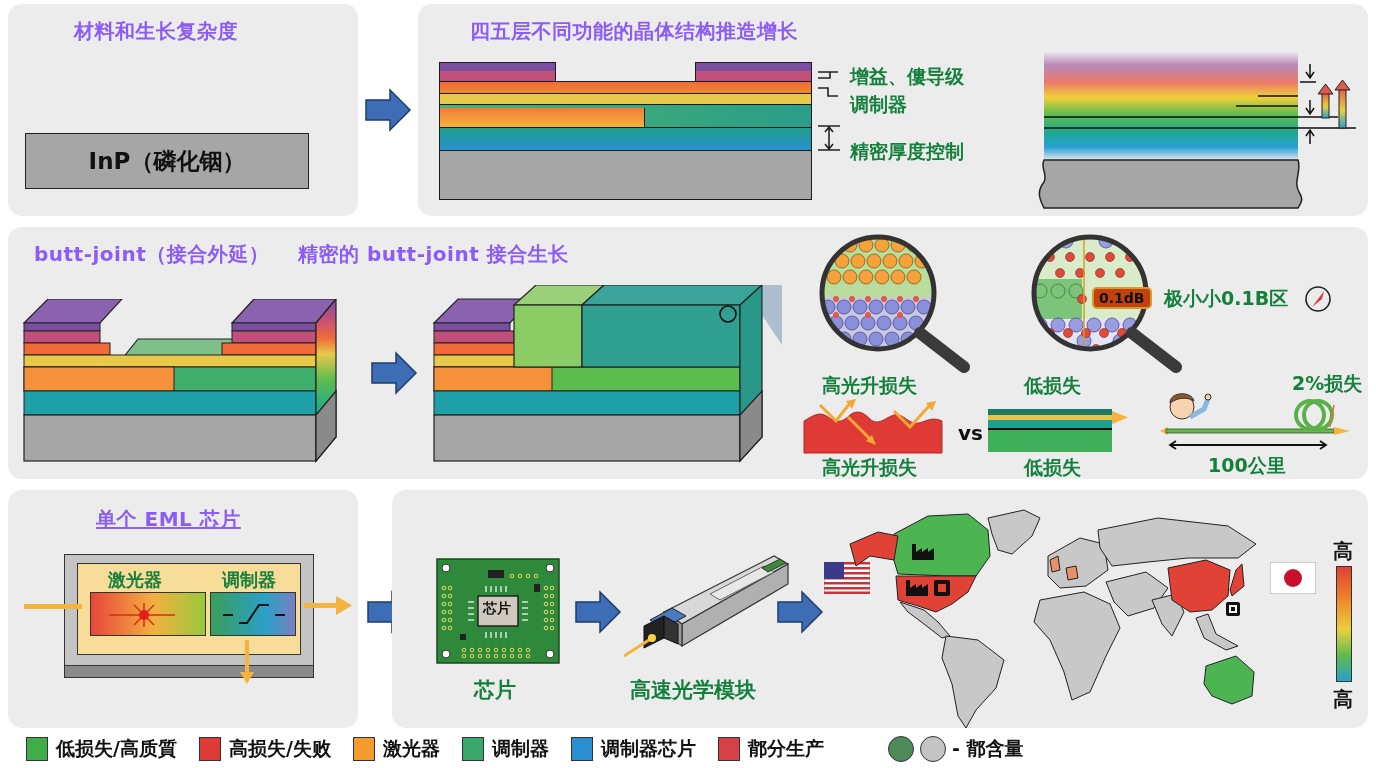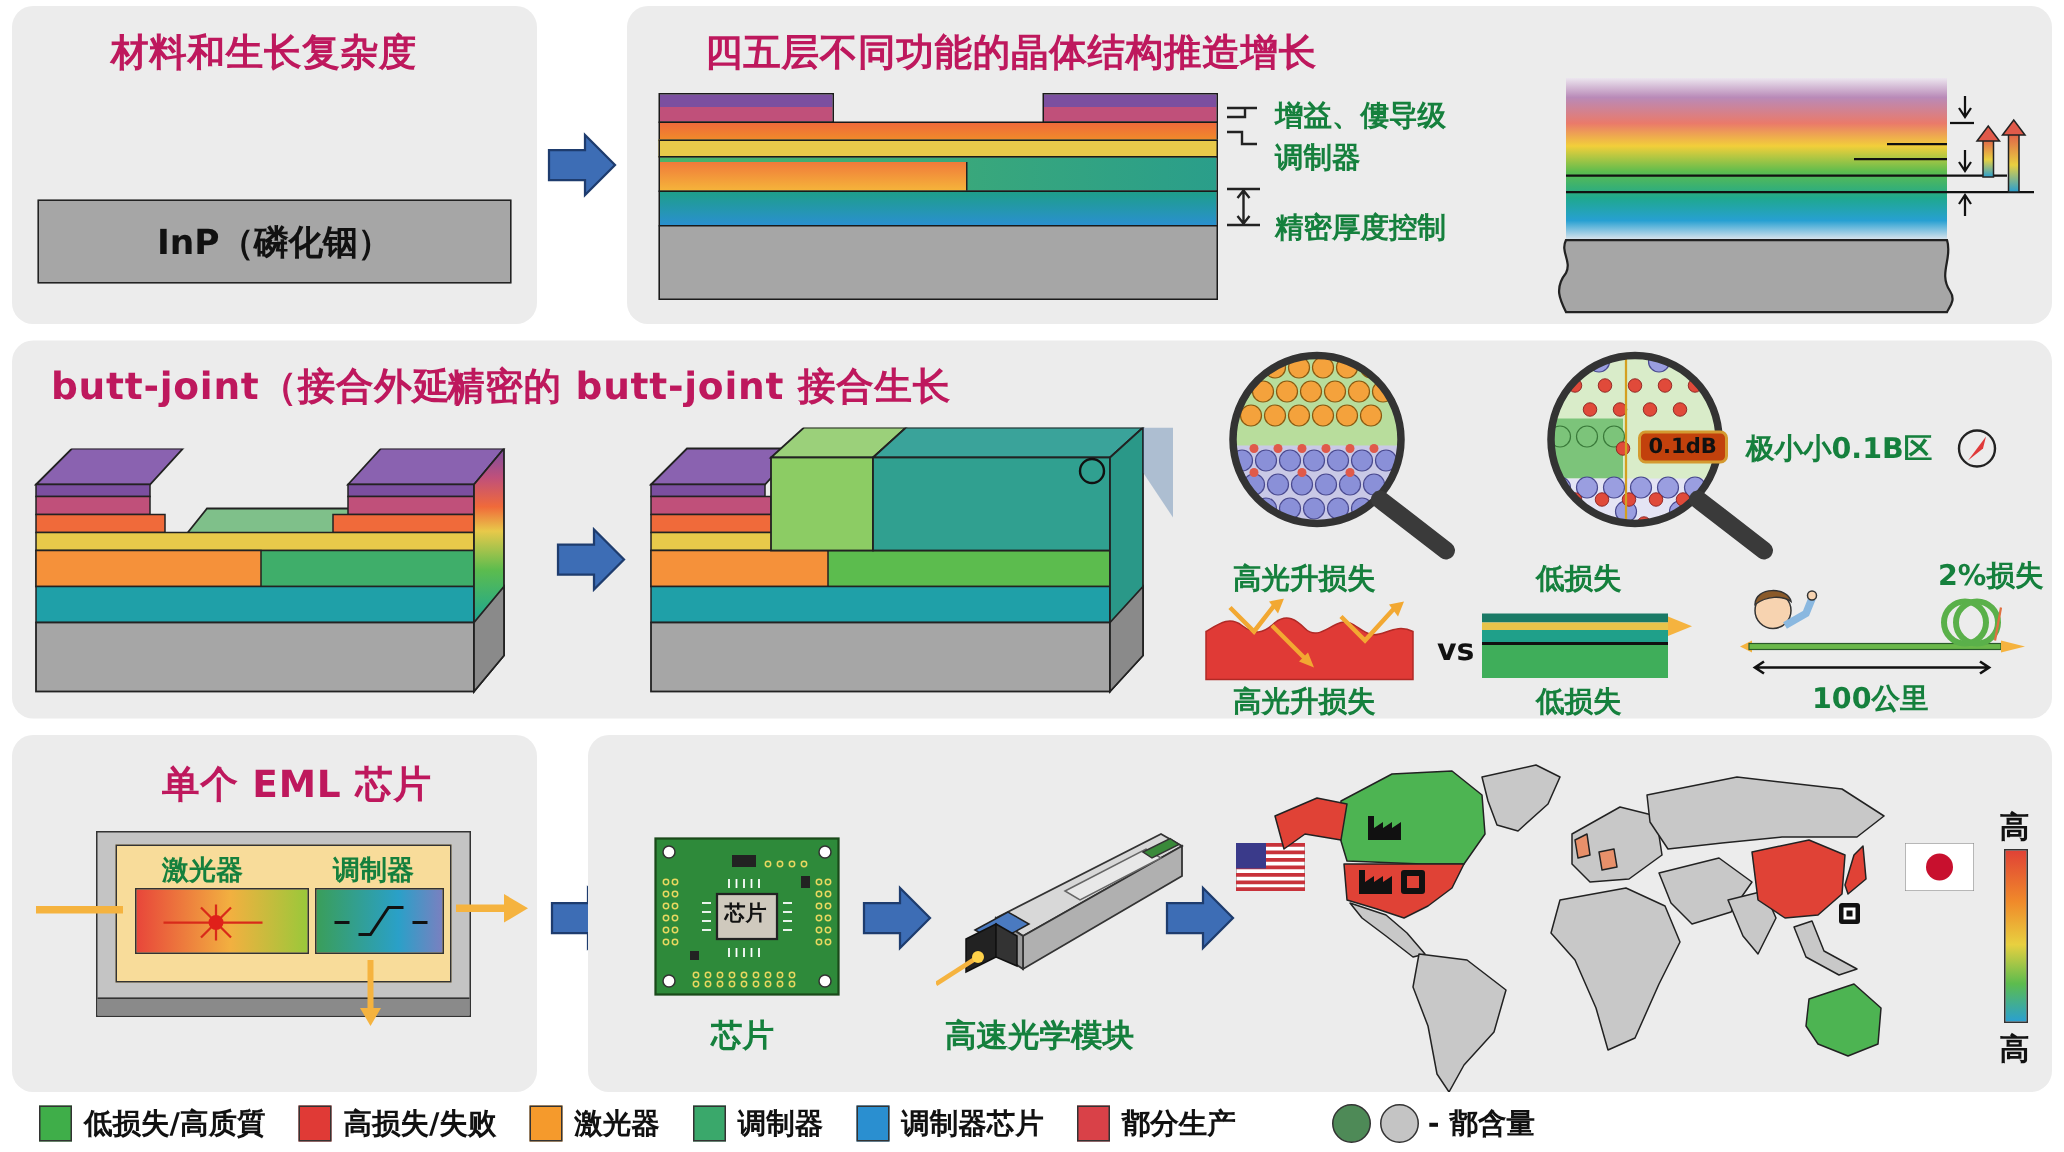--- a/index.html
+++ b/index.html
@@ -1,37 +1,37 @@
 <!DOCTYPE html>
 <html><head>
 <meta charset="utf-8">
 <style>
   * { box-sizing: border-box; margin: 0; padding: 0; }
   html, body { width: 1376px; height: 768px; background: #ffffff; overflow: hidden; }
   body { position: relative; font-family: "DejaVu Sans", "Liberation Sans", sans-serif; color: #111; }
   .panel { position: absolute; background: #ececec; border-radius: 14px; }
-  .title { position: absolute; font-weight: bold; font-size: 25px; color: #be185d; white-space: nowrap; letter-spacing: 0.5px; }
+  .title { position: absolute; font-weight: bold; font-size: 20px; color: #8b5cf6; white-space: nowrap; letter-spacing: 0.5px; }
   .abs { position: absolute; }
   .bold { font-weight: bold; }
   .lbl { position: absolute; font-weight: bold; font-size: 19px; white-space: nowrap; color: #15803d; }
   .arrow-blue { position: absolute; width: 48px; height: 44px; }
   .layer { position: absolute; border: 1.5px solid #1a1a1a; }
   svg { display: block; }
   .legend { position: absolute; top: 734px; left: 26px; height: 30px; display: flex; align-items: center; }
   .leg-item { display: flex; align-items: center; margin-right: 22px; }
   .leg-swatch { width: 22px; height: 24px; border: 1px solid #333; margin-right: 8px; }
   .leg-text { font-weight: bold; font-size: 19px; white-space: nowrap; }
   .leg-circle { width: 26px; height: 26px; border-radius: 50%; border: 1px solid #333; margin-right: 6px; }
 </style>
 </head>
 <body>
 
 <div class="panel" style="left:8px; top:4px; width:350px; height:212px;">
   <div class="title" style="left:66px; top:14px;">材料和生长复杂度</div>
-  <div class="abs" style="left:17px; top:129px; width:316px; height:56px; background:#a6a6a6; border:1.5px solid #222; display:flex; align-items:center; justify-content:center;">
+  <div class="abs" style="left:17px; top:129px; width:284px; height:56px; background:#a6a6a6; border:1.5px solid #222; display:flex; align-items:center; justify-content:center;">
     <span style="font-weight:bold; font-size:23px;">InP（磷化铟）</span>
   </div>
 </div>
 
 <svg class="arrow-blue" style="left:364px; top:88px;" viewBox="0 0 48 44">
   <polygon points="2,12 26,12 26,2 46,22 26,42 26,32 2,32" fill="#3d6db5" stroke="#1e3c6e" stroke-width="1.5"></polygon>
 </svg>
 
 <div class="panel" style="left:418px; top:4px; width:950px; height:212px;">
   <div class="title" style="left:52px; top:14px;">四五层不同功能的晶体结构推造增长</div>
@@ -325,21 +325,21 @@
     <circle cx="158" cy="28" r="14" fill="none" stroke="#5ab04a" stroke-width="4"></circle>
     <line x1="170" y1="40" x2="174" y2="18" stroke="#e07040" stroke-width="1.5"></line>
     <polygon points="174,40 190,44 174,48" fill="#f5b33f"></polygon>
     <path d="M10 58 H166 M16 54 L10 58 L16 62 M160 54 L166 58 L160 62" stroke="#111" stroke-width="1.8" fill="none"></path>
   </svg>
   <div class="lbl" style="left:1284px; top:144px;">2%损失</div>
   <div class="lbl" style="left:1200px; top:226px;text-align:right;">100公里</div>
 </div>
 
 <div class="panel" style="left:8px; top:490px; width:350px; height:238px;">
-  <div class="title" style="left:100px; top:16px;">单个 EML 芯片</div>
+  <div class="title" style="left:88px; top:16px;text-decoration:underline;">单个 EML 芯片</div>
   <div class="abs" style="left:56px; top:64px; width:250px; height:124px; background:#c4c4c4; border:1.5px solid #333;">
     <div class="abs" style="left:0; bottom:0; width:100%; height:12px; background:#8a8a8a; border-top:1.5px solid #333;"></div>
     <div class="abs" style="left:12px; top:8px; width:224px; height:92px; background:#f8dc9a; border:1.5px solid #333;">
       <div class="lbl" style="left:30px; top:4px; font-size:18px;">激光器</div>
       <div class="lbl" style="left:144px; top:4px; font-size:18px;">调制器</div>
       <div class="abs" style="left:12px; top:28px; width:116px; height:44px; background:linear-gradient(90deg,#e8463a,#f2b040 55%,#9ac83a); border:1.5px solid #333;">
         <svg width="116" height="44" viewBox="0 0 116 44">
           <line x1="18" y1="22" x2="84" y2="22" stroke="#d82a1a" stroke-width="1.5"></line>
           <line x1="53" y1="10" x2="53" y2="34" stroke="#d82a1a" stroke-width="1.5"></line>
           <line x1="43" y1="12" x2="63" y2="32" stroke="#d82a1a" stroke-width="1.5"></line>

